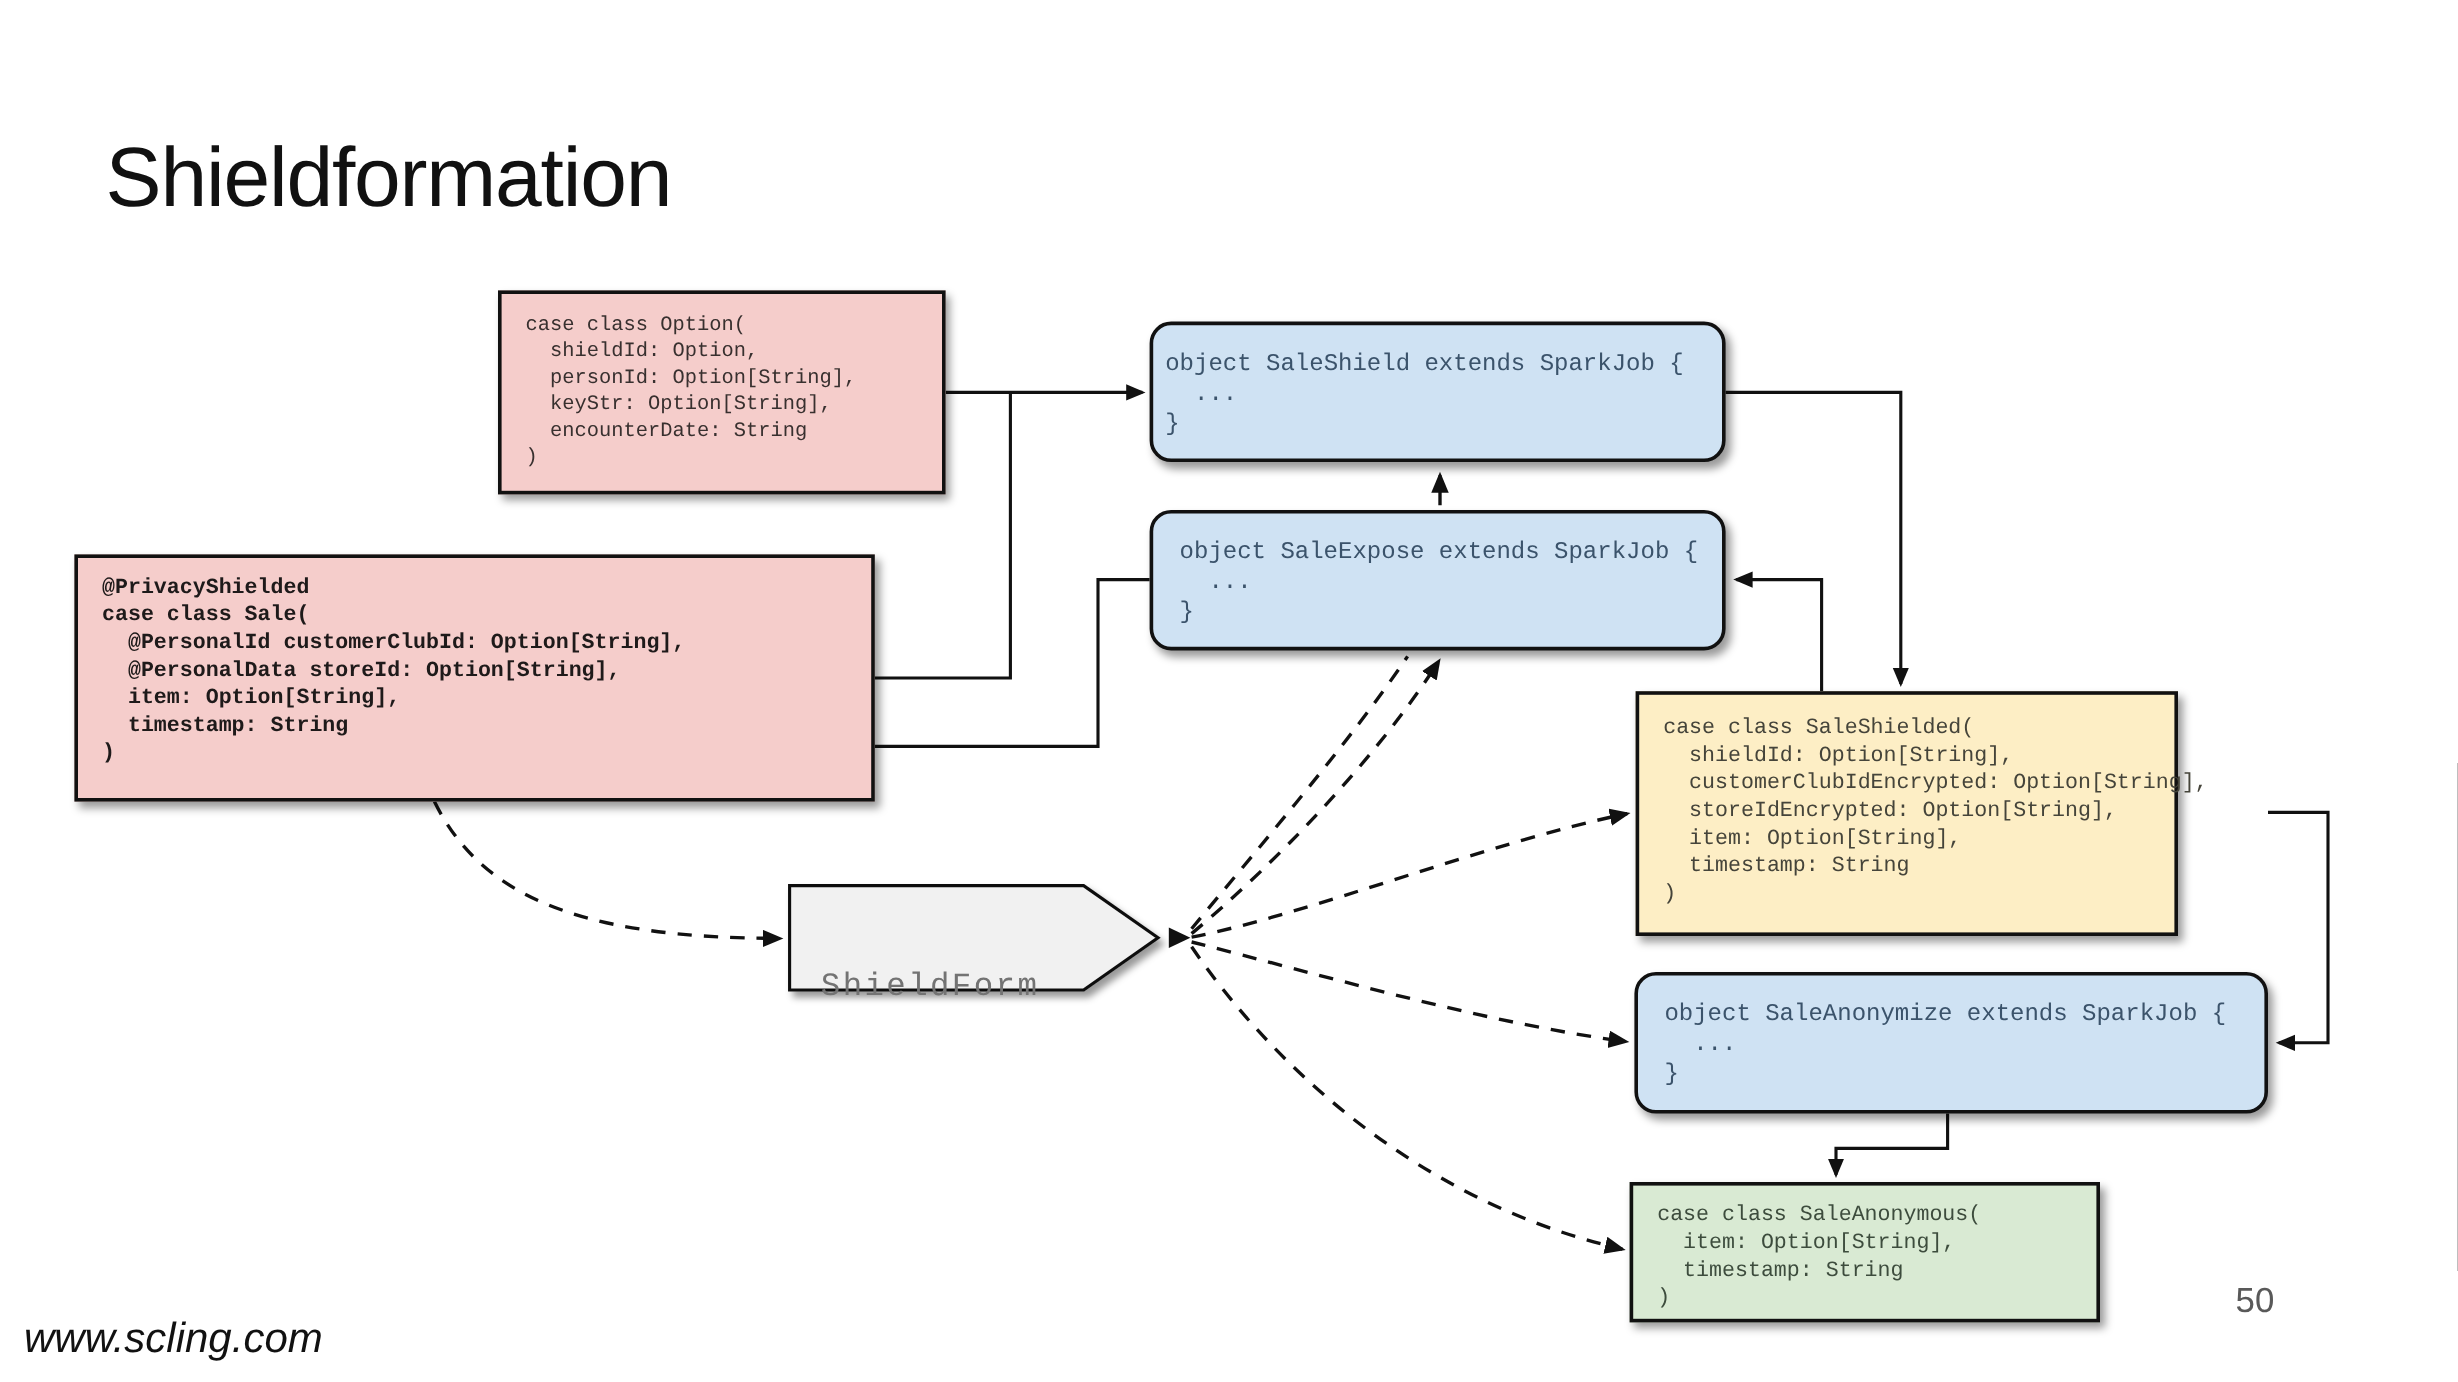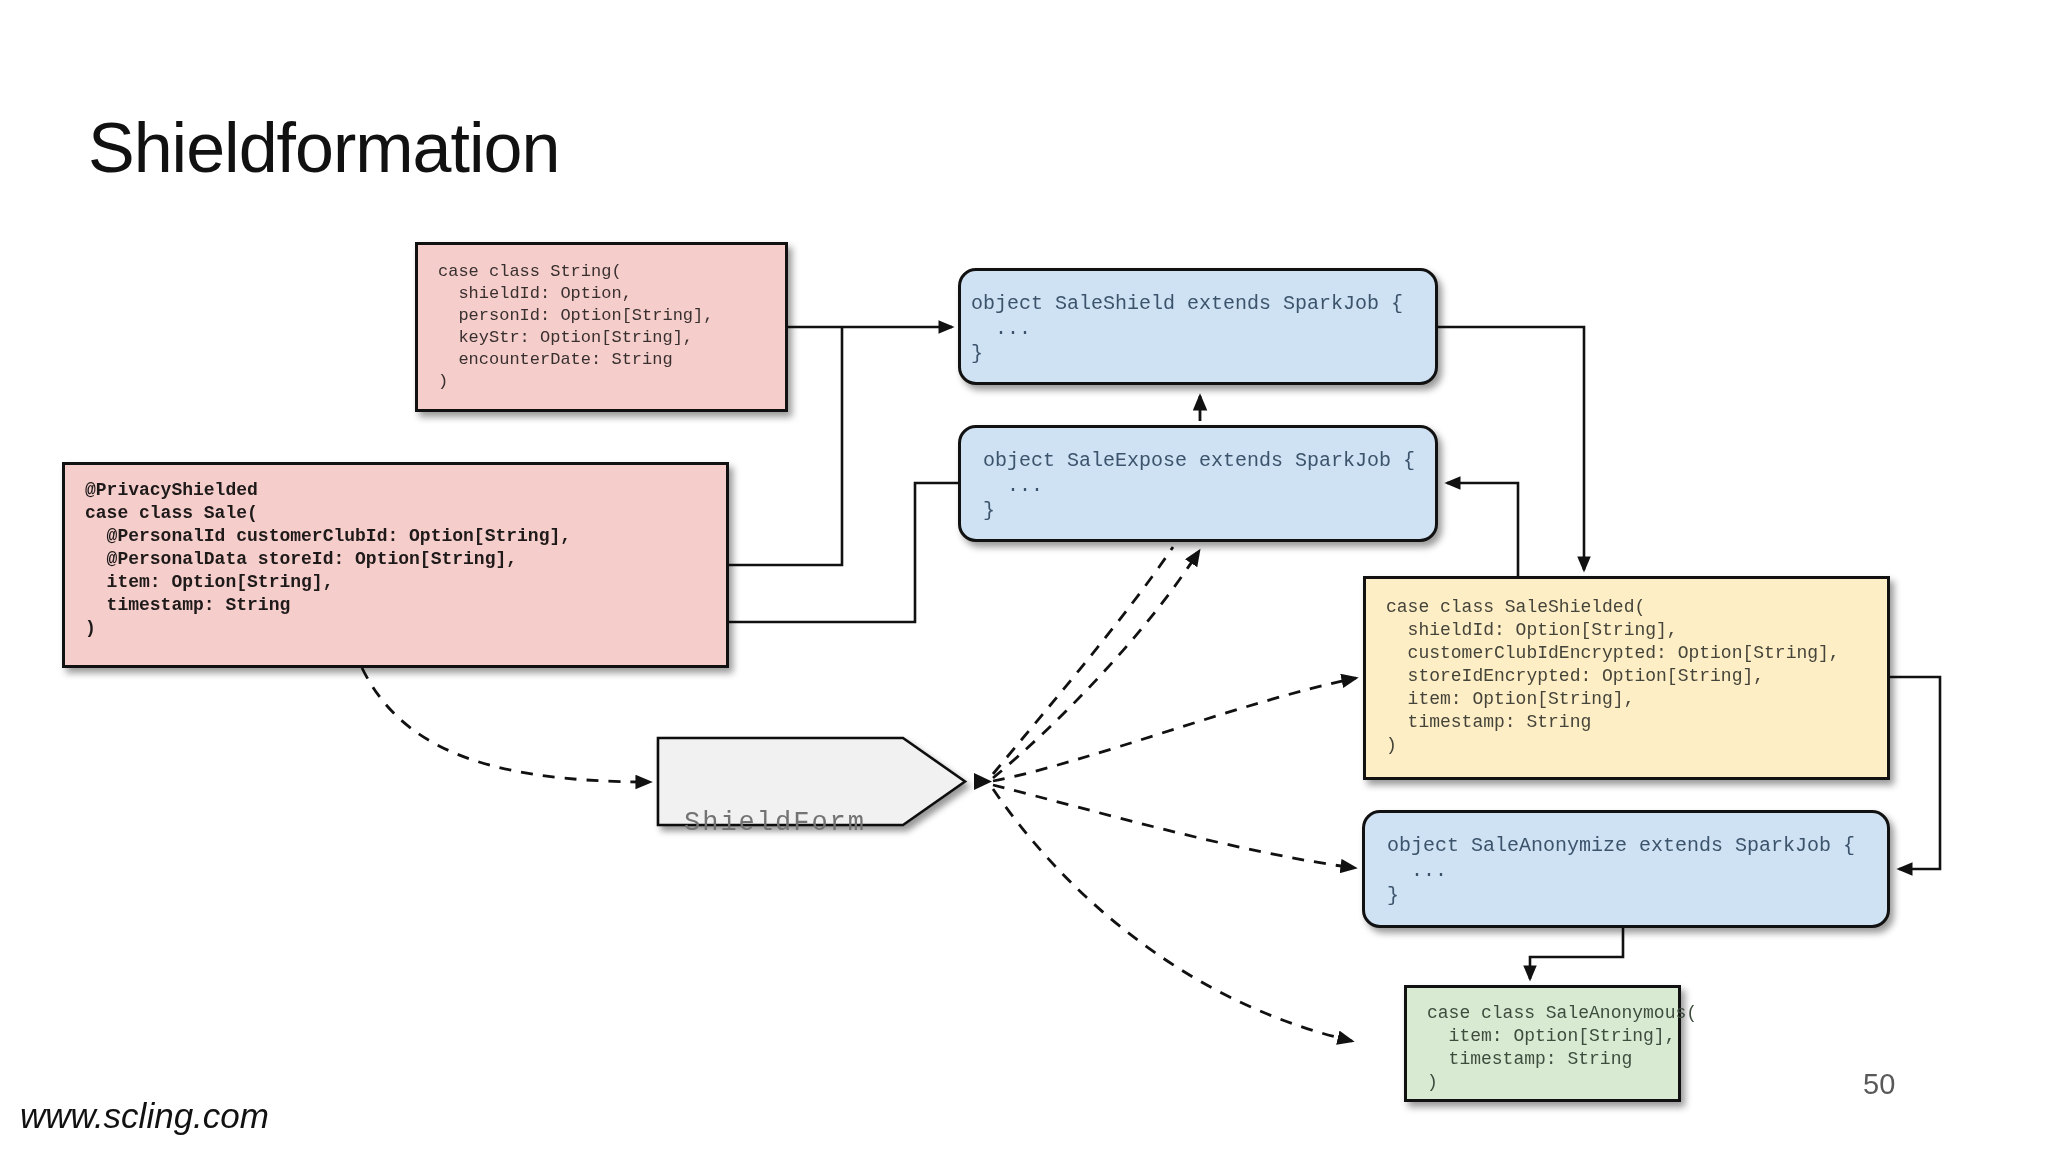--- a/index.html
+++ b/index.html
@@ -27,25 +27,25 @@
   .sharp{border-radius:0;}
   .round{border-radius:18px;}
   #box-shield{left:415px;top:242px;width:373px;height:170px;background:var(--c-pink);
     color:#38302f;font-size:17px;line-height:22px;padding:16px 0 0 20px;}
   #box-sale{left:62px;top:462px;width:667px;height:206px;background:var(--c-pink);
     color:#1e1a1a;font-size:18px;line-height:23px;font-weight:bold;padding:14px 0 0 20px;}
   #box-saleshield-job{left:958px;top:268px;width:480px;height:117px;background:var(--c-blue);
     color:#3b536b;font-size:20px;line-height:25px;padding:20px 0 0 10px;}
   #box-saleexpose-job{left:958px;top:425px;width:480px;height:117px;background:var(--c-blue);
     color:#3b536b;font-size:20px;line-height:25px;padding:20px 0 0 22px;}
-  #box-saleshielded{left:1363px;top:576px;width:527px;height:204px;background:var(--c-yellow);
+  #box-saleshielded{left:1363px;top:576px;width:452px;height:204px;background:var(--c-yellow);
     color:#45443a;font-size:18px;line-height:23px;padding:17px 0 0 20px;}
   #box-saleanonymize-job{left:1362px;top:810px;width:528px;height:118px;background:var(--c-blue);
     color:#3b536b;font-size:20px;line-height:25px;padding:20px 0 0 22px;}
-  #box-saleanonymous{left:1404px;top:985px;width:277px;height:117px;background:var(--c-green);
+  #box-saleanonymous{left:1358px;top:985px;width:392px;height:117px;background:var(--c-green);
     color:#3d4c3d;font-size:18px;line-height:23px;padding:14px 0 0 20px;}
   .shieldform-label{
     position:absolute;left:684px;top:808px;z-index:3;
     font-family:"Liberation Mono","DejaVu Sans Mono",monospace;
     font-size:27px;color:#737373;letter-spacing:2px;
   }
   svg.wires{position:absolute;left:0;top:0;z-index:1;}
 </style>
 </head>
 <body>
@@ -80,21 +80,21 @@
       <path d="M993 781 C1090 762, 1240 702, 1356 678" marker-end="url(#arrow)"></path>
       <path d="M993 785 C1100 812, 1235 852, 1355 868" marker-end="url(#arrow)"></path>
       <path d="M993 789 C1055 880, 1175 1000, 1352 1041" marker-end="url(#arrow)"></path>
     </g>
 
     <polygon points="658,738 903,738 965,781.5 903,825 658,825" fill="#f1f1f1" stroke="#111" stroke-width="2.6" filter="url(#ds)"></polygon>
 
     <polygon points="992,781.5 974,773 974,790" fill="#111"></polygon>
   </svg>
 
-  <div class="codebox sharp" id="box-shield"><div class="code-line">case class String(</div><div class="code-line">  shieldId: Option,</div><div class="code-line">  personId: Option[String],</div><div class="code-line">  keyStr: Option[String],</div><div class="code-line">  encounterDate: String</div><div class="code-line">)</div></div>
+  <div class="codebox sharp" id="box-shield"><div class="code-line">case class Option(</div><div class="code-line">  shieldId: Option,</div><div class="code-line">  personId: Option[String],</div><div class="code-line">  keyStr: Option[String],</div><div class="code-line">  encounterDate: String</div><div class="code-line">)</div></div>
 
   <div class="codebox sharp" id="box-sale"><div class="code-line">@PrivacyShielded</div><div class="code-line">case class Sale(</div><div class="code-line">  @PersonalId customerClubId: Option[String],</div><div class="code-line">  @PersonalData storeId: Option[String],</div><div class="code-line">  item: Option[String],</div><div class="code-line">  timestamp: String</div><div class="code-line">)</div></div>
 
   <div class="codebox round" id="box-saleshield-job"><div class="code-line">object SaleShield extends SparkJob {</div><div class="code-line">  ...</div><div class="code-line">}</div></div>
 
   <div class="codebox round" id="box-saleexpose-job"><div class="code-line">object SaleExpose extends SparkJob {</div><div class="code-line">  ...</div><div class="code-line">}</div></div>
 
   <div class="codebox sharp" id="box-saleshielded"><div class="code-line">case class SaleShielded(</div><div class="code-line">  shieldId: Option[String],</div><div class="code-line">  customerClubIdEncrypted: Option[String],</div><div class="code-line">  storeIdEncrypted: Option[String],</div><div class="code-line">  item: Option[String],</div><div class="code-line">  timestamp: String</div><div class="code-line">)</div></div>
 
   <div class="codebox round" id="box-saleanonymize-job"><div class="code-line">object SaleAnonymize extends SparkJob {</div><div class="code-line">  ...</div><div class="code-line">}</div></div>

